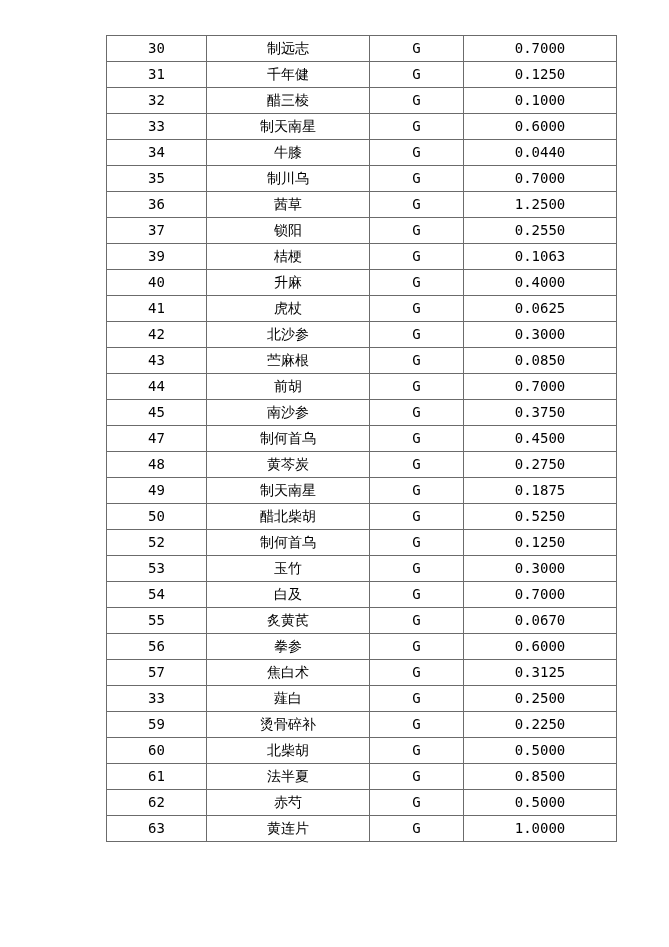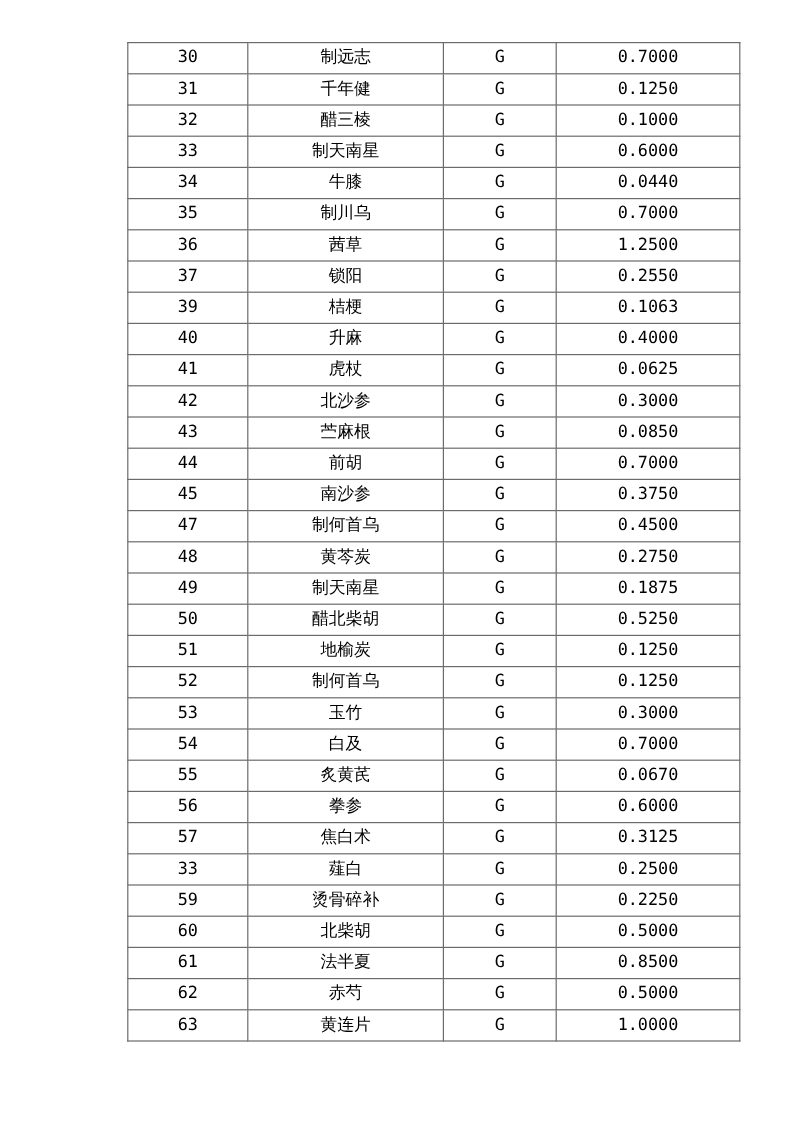--- a/index.html
+++ b/index.html
@@ -158,26 +158,20 @@
         <td>G</td>
         <td>0.1875</td>
       </tr>
       <tr>
         <td>50</td>
         <td>醋北柴胡</td>
         <td>G</td>
         <td>0.5250</td>
       </tr>
       <tr>
-        <td>51</td>
-        <td>地榆炭</td>
-        <td>G</td>
-        <td>0.1250</td>
-      </tr>
-      <tr>
         <td>52</td>
         <td>制何首乌</td>
         <td>G</td>
         <td>0.1250</td>
       </tr>
       <tr>
         <td>53</td>
         <td>玉竹</td>
         <td>G</td>
         <td>0.3000</td>

